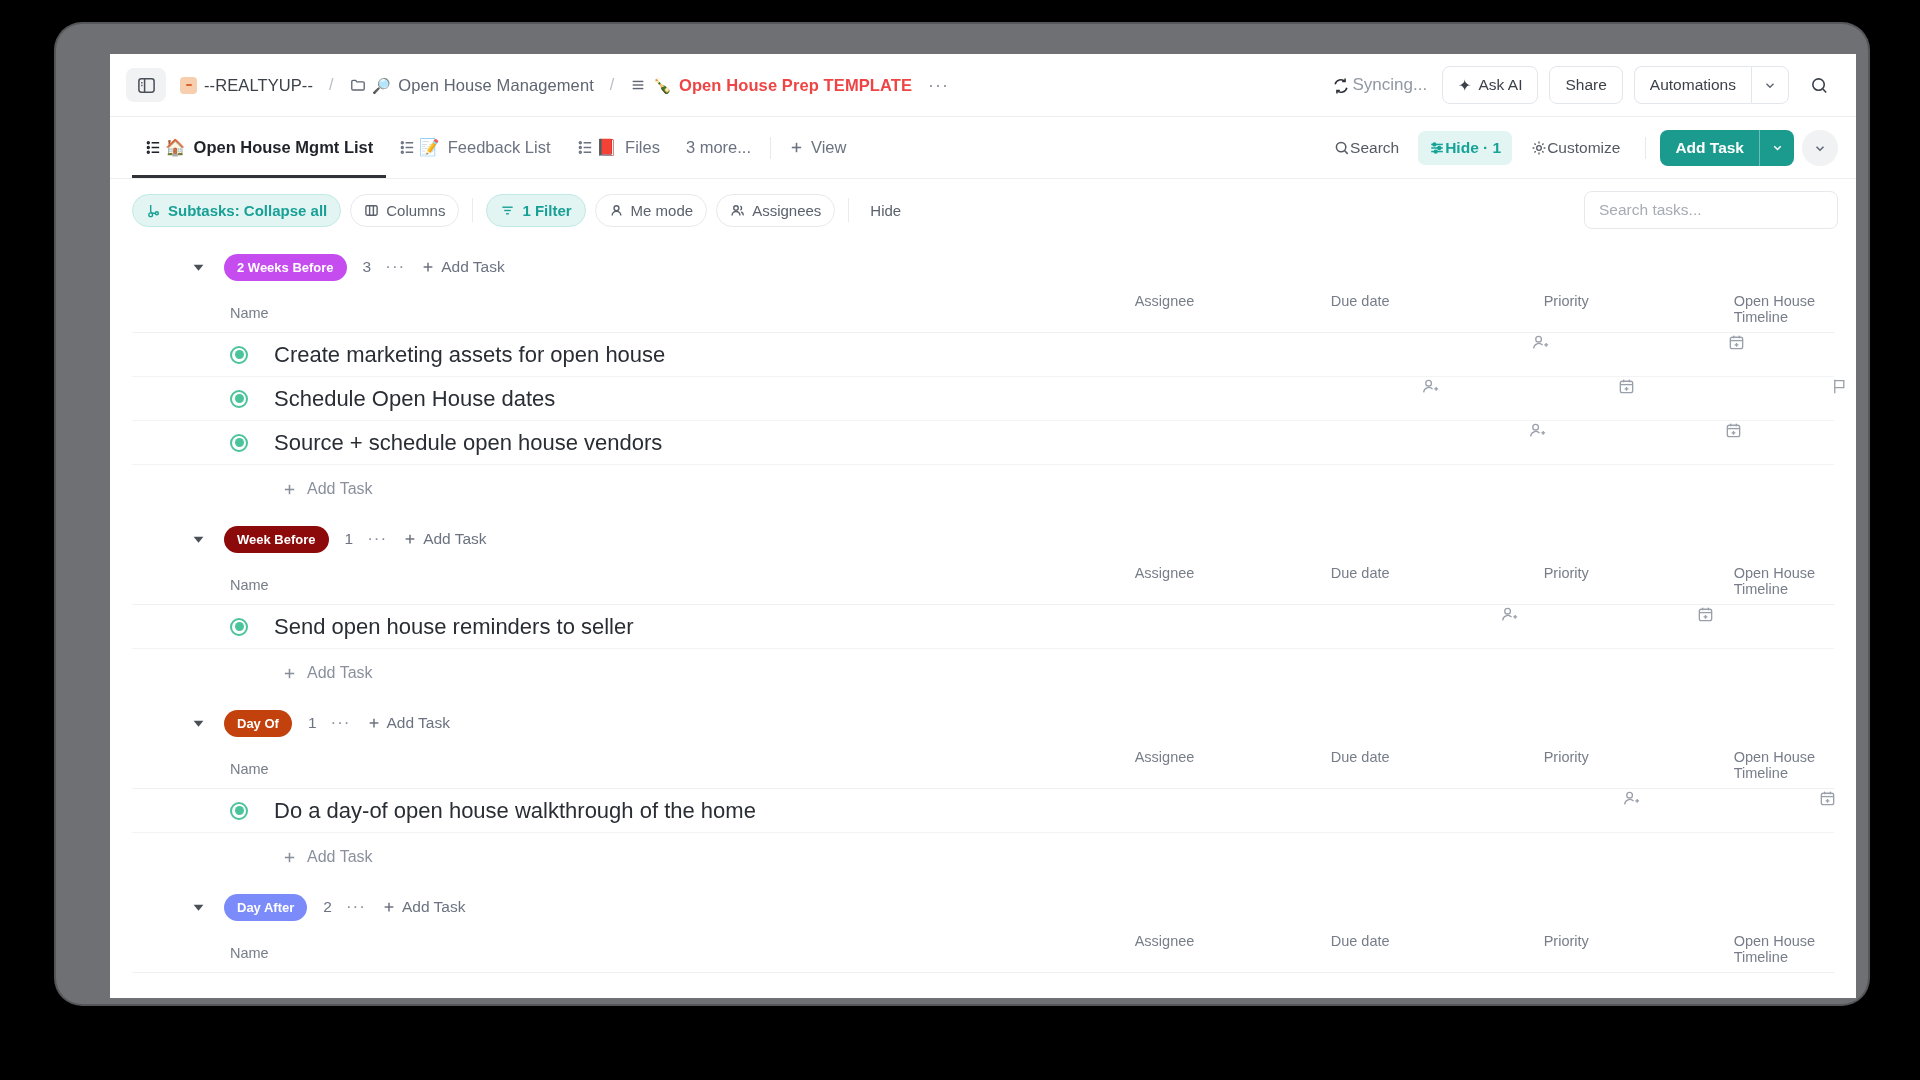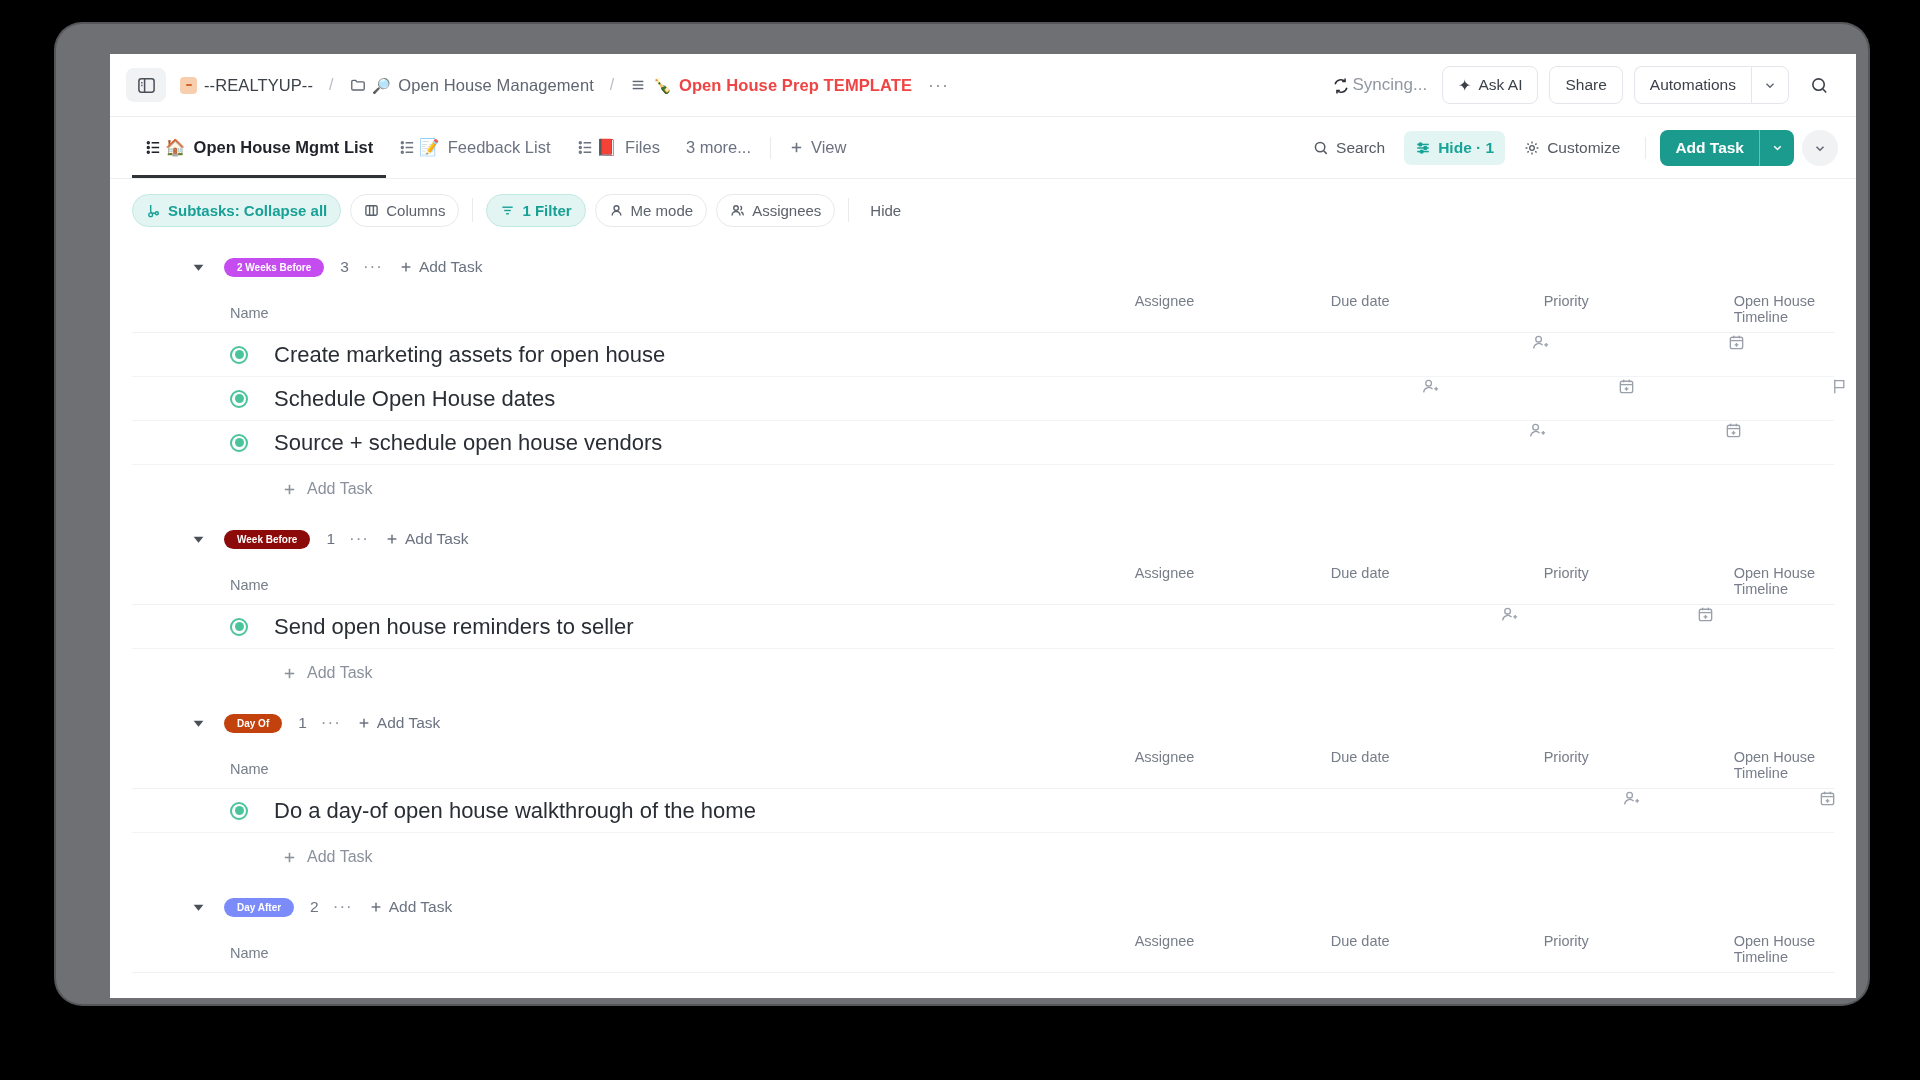--- a/index.html
+++ b/index.html
@@ -89,21 +89,21 @@
   }
   .vtab.active { color: #1f2329; font-weight: 700; box-shadow: inset 0 -3px 0 0 #2f3237; }
   .vtab .lico { display: inline-flex; align-items: center; gap: 3px; }
   .vtab .lico svg { width: 17px; height: 17px; }
   .vtab-more { font-size: 16.5px; color: #6b7280; padding: 0 13px; cursor: pointer; }
   .vdiv { width: 1px; height: 22px; background: #e7e9ec; margin: 0 6px; }
   .addview { display: flex; align-items: center; gap: 7px; font-size: 16.5px; color: #6b7280; padding: 0 12px; cursor: pointer; }
 
   .tabbar-right { margin-left: auto; display: flex; align-items: center; gap: 8px; }
   .ghost {
-    display: flex; align-items: center; gap: 7px; height: 34px; padding: 0 11px;
+    display: flex; align-items: center; height: 34px; padding: 0 11px;
     border-radius: 7px; font-size: 15.5px; color: #545a63; cursor: pointer; white-space: nowrap;
   }
   .ghost.teal { background: #e3f5f2; color: #17a398; font-weight: 600; }
   .addtask {
     display: flex; align-items: stretch; height: 36px; border-radius: 8px; overflow: hidden;
     background: #1a9b8e;
   }
   .addtask .lbl { display: flex; align-items: center; padding: 0 15px; color: #fff; font-size: 15.5px; font-weight: 700; cursor: pointer; }
   .addtask .sep { width: 1px; background: rgba(255,255,255,.35); }
   .addtask .car { width: 34px; display: flex; align-items: center; justify-content: center; cursor: pointer; }
@@ -132,22 +132,22 @@
   #tasksearch::placeholder { color: #a6abb4; }
 
   
   #listbody { position: relative; height: 758px; overflow: hidden; background: #fff; }
 
   .group { padding-left: 22px; }
   .group-head { display: flex; align-items: center; gap: 0; height: 52px; padding-left: 62px; position: relative; }
   .gcaret { position: absolute; left: 60px; cursor: pointer; }
   .gcaret svg { width: 13px; height: 13px; display: block; }
   .gtag {
-    height: 19px; display: flex; align-items: center; padding: 0 13px;
-    border-radius: 14px; color: #fff; font-size: 10px; font-weight: 700;
+    height: 27px; display: flex; align-items: center; padding: 0 13px;
+    border-radius: 14px; color: #fff; font-size: 13px; font-weight: 700;
     margin-left: 30px; cursor: pointer; white-space: nowrap;
   }
   .gcount { font-size: 15.5px; color: #6b7280; margin-left: 16px; }
   .gdots { font-size: 17px; color: #8b919c; margin-left: 14px; letter-spacing: 1px; cursor: pointer; }
   .gadd { display: flex; align-items: center; gap: 6px; font-size: 15.5px; color: #6b7280; margin-left: 16px; cursor: pointer; }
 
   .colhead {
     display: flex; align-items: center; height: 40px;
     border-bottom: 1px solid #eef0f2; padding-left: 98px; margin-right: 22px;
   }
@@ -395,20 +395,21 @@
       <svg viewBox="0 0 16 16" fill="none" stroke="#5b626c" stroke-width="1.5">
             <circle cx="6.4" cy="5.4" r="2.4"></circle>
             <path d="M2.2 13.2a4.2 4.2 0 0 1 8.4 0"></path>
             <path d="M11 3.4a2.3 2.3 0 0 1 0 4.2"></path>
             <path d="M12 9.6a4 4 0 0 1 2.2 3.6"></path>
           </svg>
       <span>Assignees</span>
     </div>
     <div class="fdiv"></div>
     <div class="hide-lnk">Hide</div>
+    <input id="tasksearch" type="text" placeholder="Search tasks..." style="">
   </div>
 
   <div id="listbody">
 
     <div class="group">
       <div class="group-head">
         <span class="gcaret">
           <svg viewBox="0 0 12 12" fill="#4a5058">
                 <polygon points="1.5,3.5 10.5,3.5 6,9"></polygon>
               </svg>

